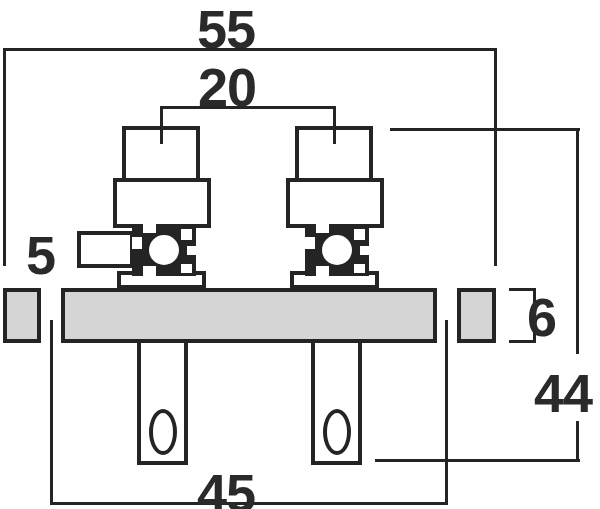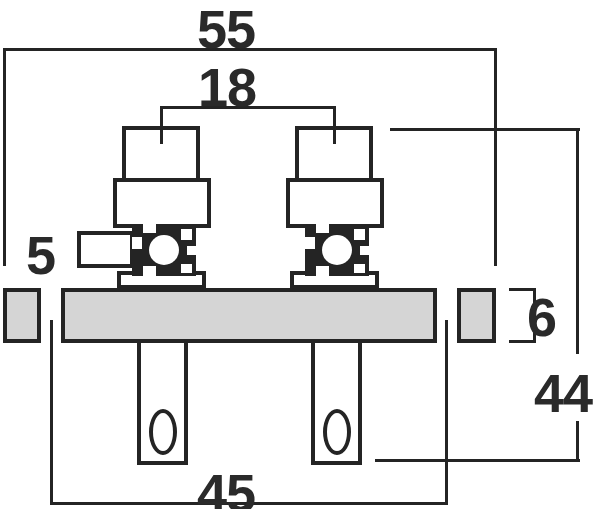--- a/index.html
+++ b/index.html
@@ -87,19 +87,19 @@
 
   <div class="dl" style="left:50px; top:320px; width:3px; height:185px;"></div>
   <div class="dl" style="left:445px; top:320px; width:3px; height:185px;"></div>
   <div class="dl" style="left:50px; top:502px; width:398px; height:3px;"></div>
 
   <div class="dl" style="left:509px; top:288px; width:27px; height:3px;"></div>
   <div class="dl" style="left:533px; top:288px; width:3px; height:55px;"></div>
   <div class="dl" style="left:509px; top:340px; width:27px; height:3px;"></div>
 
   <div class="lab" style="left:197px; top:2px; width:100px;">55</div>
-  <div class="lab" style="left:198px; top:60px; width:100px;">18</div>
+  <div class="lab" style="left:198px; top:60px; width:100px;">20</div>
   <div class="lab" style="left:26px; top:228px; width:60px;">5</div>
   <div class="lab" style="left:527px; top:290px; width:56px;">6</div>
   <div class="lab" style="left:534px; top:366px; width:84px;">44</div>
   <div class="lab" style="left:197px; top:466px; width:100px;">45</div>
 
 </div>
 
 </body></html>

